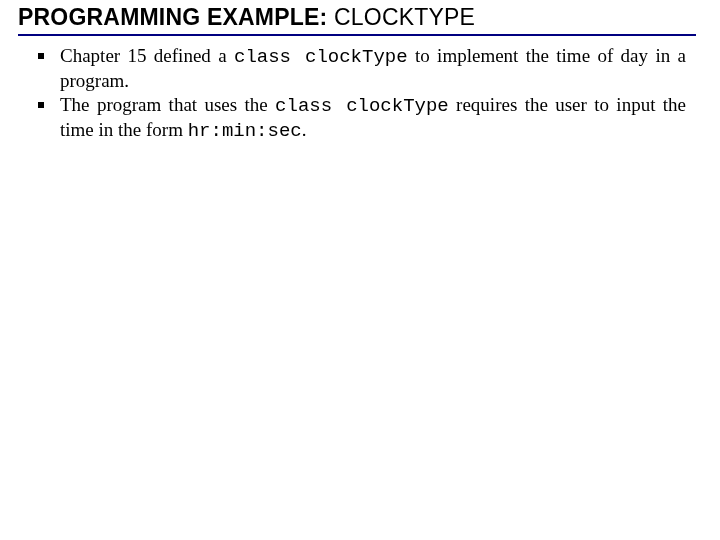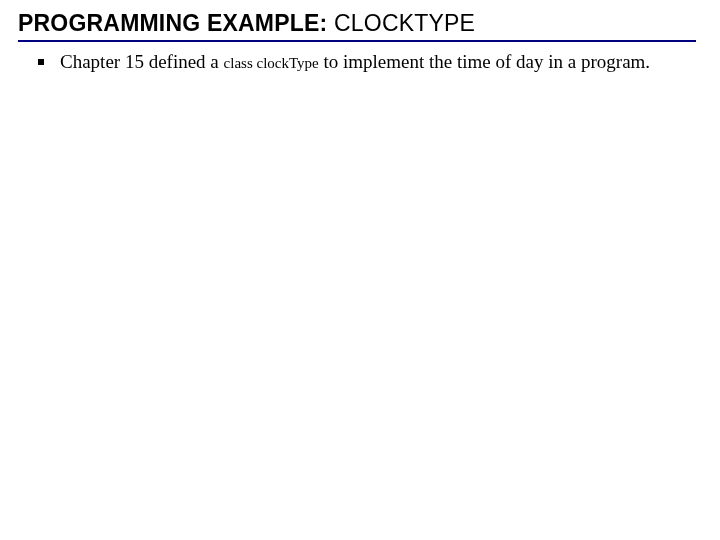--- a/index.html
+++ b/index.html
@@ -6,21 +6,21 @@
     margin: 0;
     padding: 0;
     width: 720px;
     height: 540px;
     background: #ffffff;
     font-family: "Times New Roman", Times, serif;
     color: #000000;
   }
   .slide {
     box-sizing: border-box;
-    padding: 10px 24px 0 18px;
+    padding: 4px 24px 0 18px;
     width: 720px;
     height: 420px;
   }
   .title {
     font-family: Arial, Helvetica, sans-serif;
     font-weight: 700;
     font-size: 23px;
     letter-spacing: 0.2px;
     border-bottom: 2px solid #000080;
     padding-bottom: 3px;
@@ -46,30 +46,33 @@
   li.item::before {
     content: "";
     position: absolute;
     left: 0;
     top: 9px;
     width: 6px;
     height: 6px;
     background: #000000;
   }
   code.mono {
-    font-family: Liberation Serif, serif;
-    font-size: 15px;
+    font-family: Liberation Mono, monospace;
+    font-size: 19px;
   }
 </style>
 </head>
 <body>
 
 <div class="slide">
   <div class="title">
     <span>PROGRAMMING EXAMPLE: </span><span class="plain">CLOCKTYPE</span>
   </div>
 
   <ul class="bullets">
     <li class="item">
       <span>Chapter 15 defined a </span><code class="mono">class clockType</code><span> to implement the time of day in a program.</span>
     </li>
+    <li class="item">
+      <span>The program that uses the </span><code class="mono">class clockType</code><span> requires the user to input the time in the form </span><code class="mono">hr:min:sec</code><span>.</span>
+    </li>
   </ul>
 </div>
 
 </body></html>

